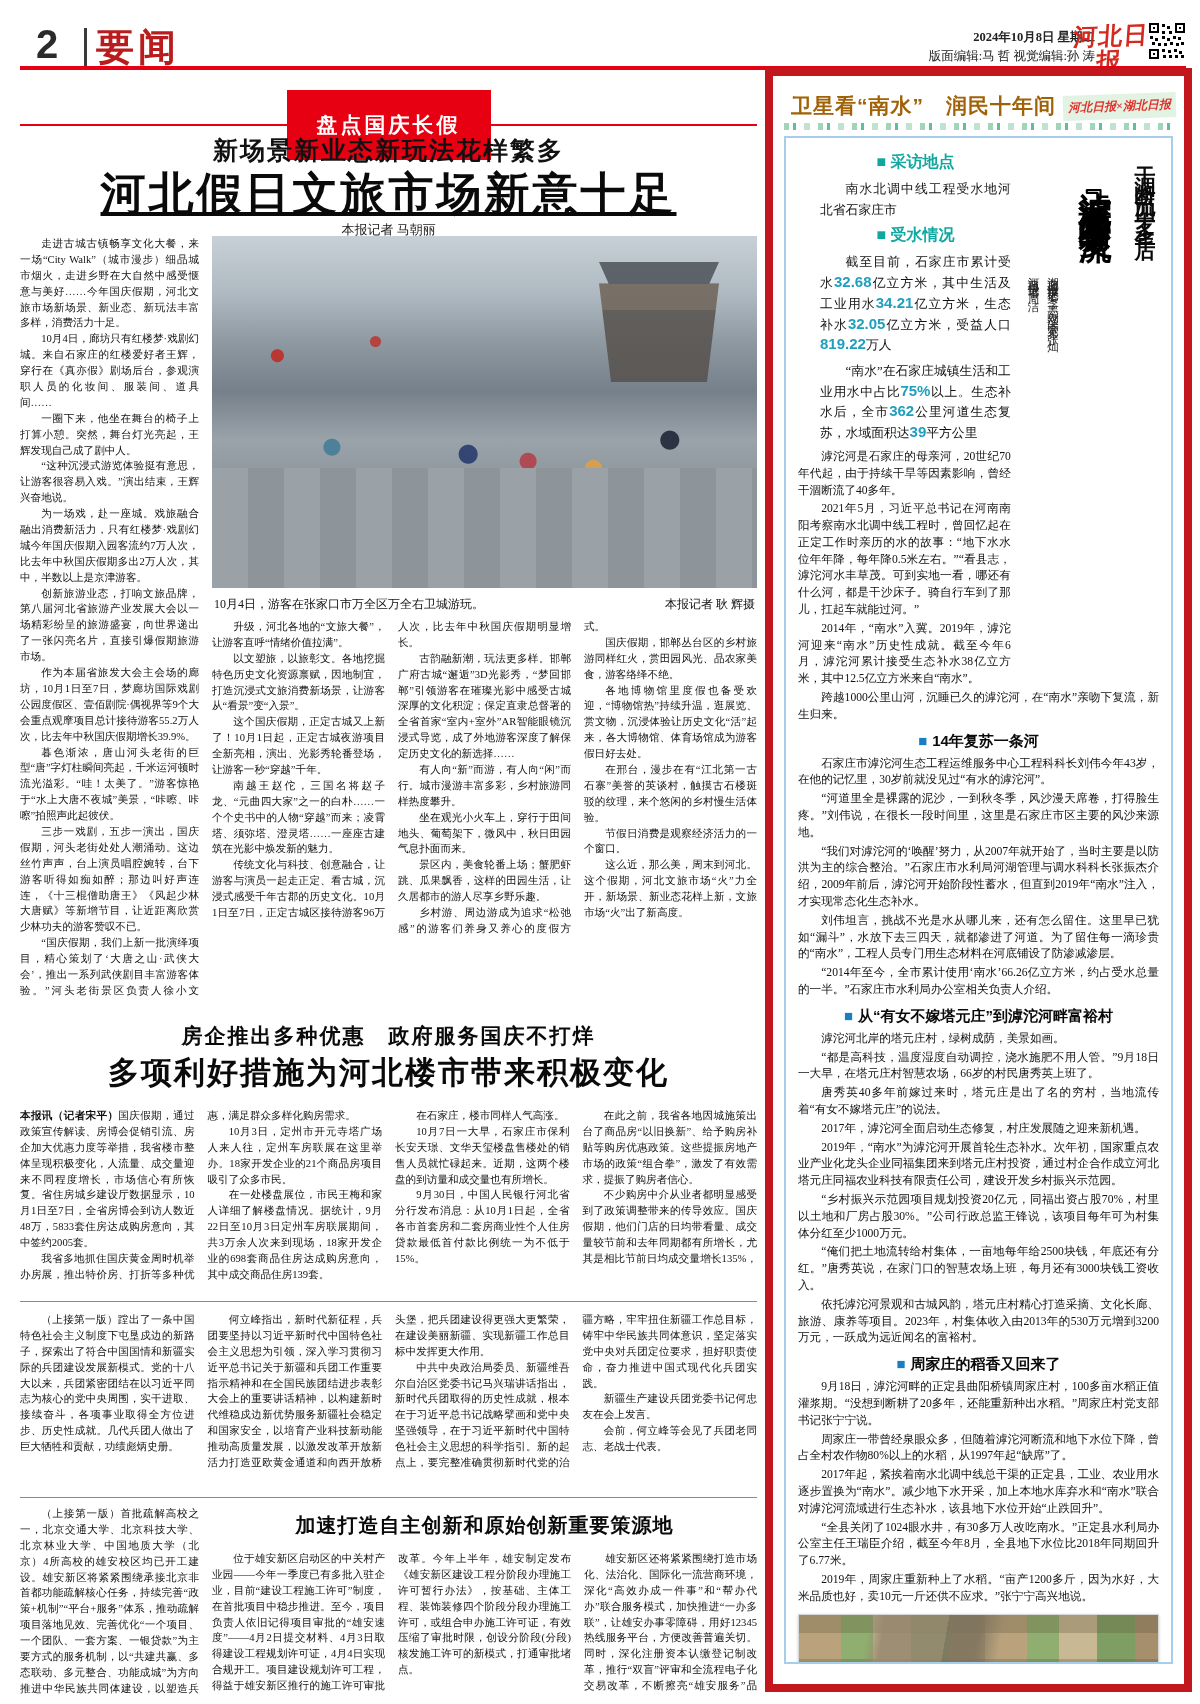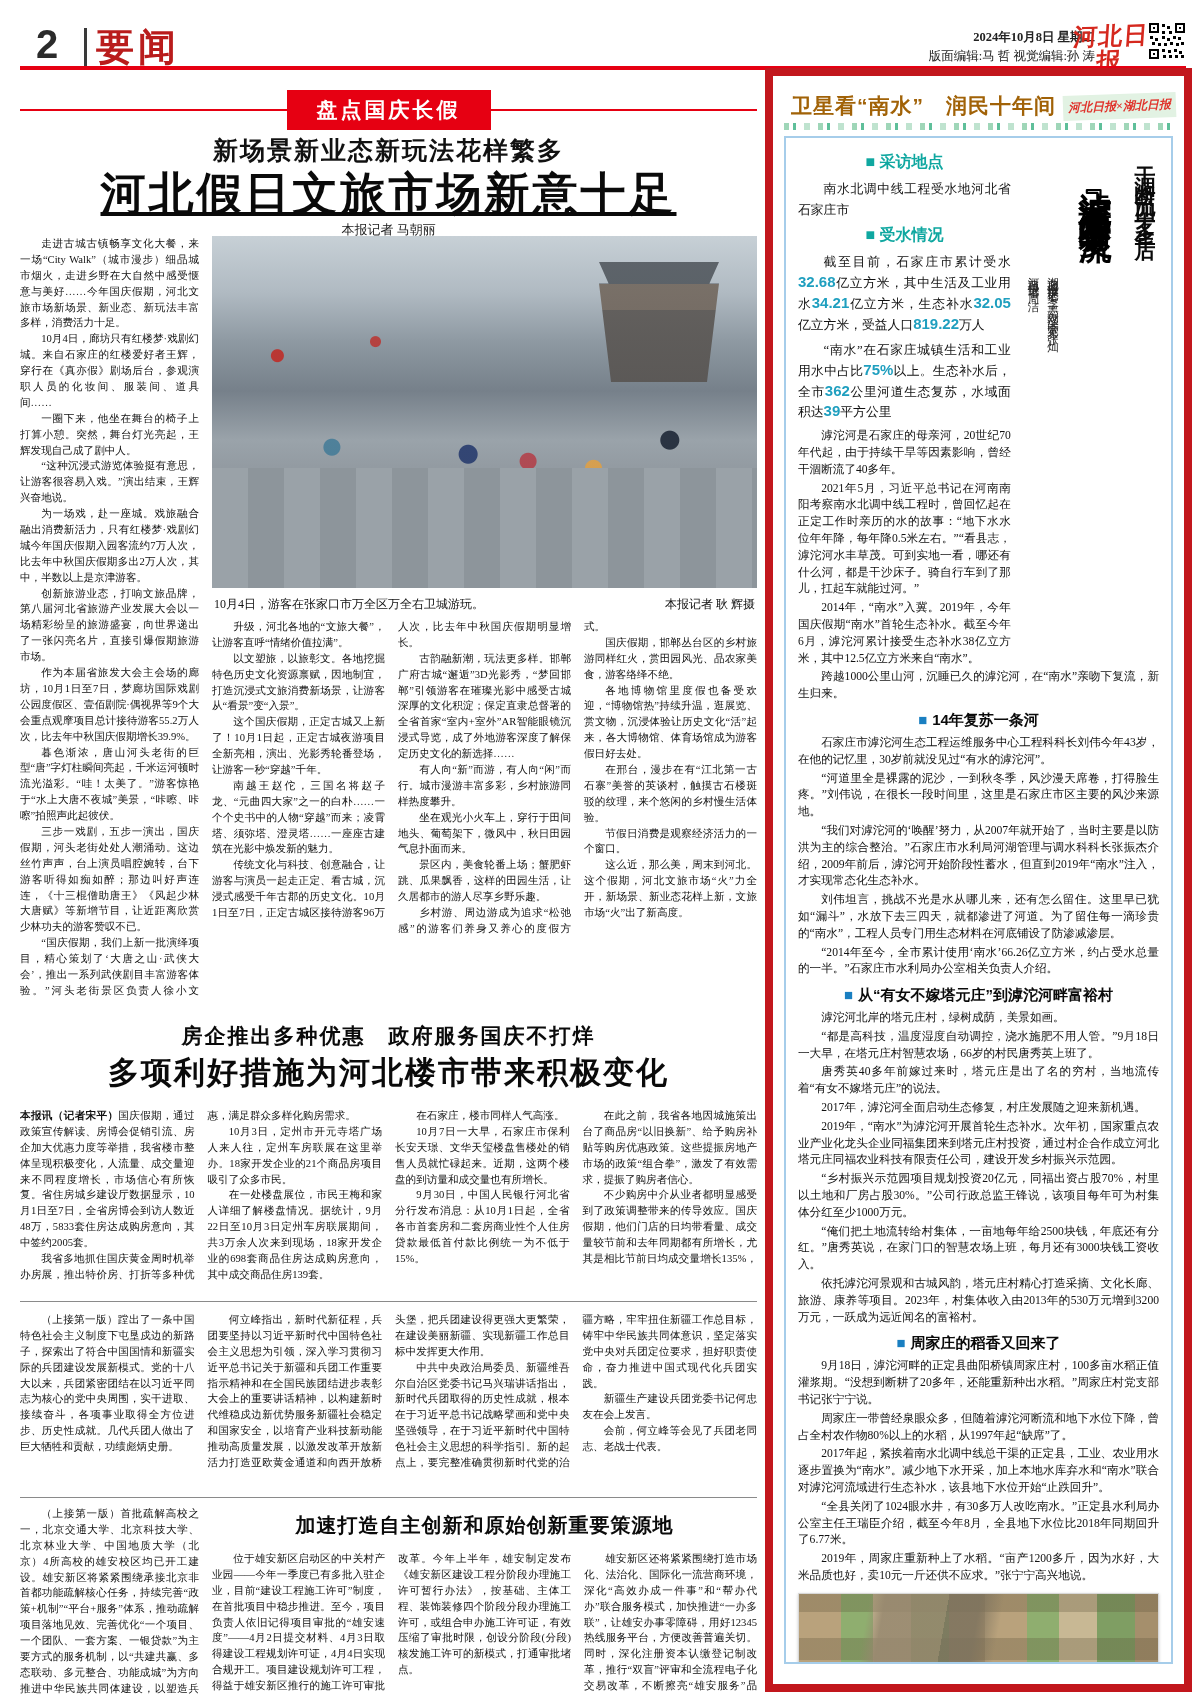--- a/index.html
+++ b/index.html
@@ -12,21 +12,21 @@
   .h-section { position:absolute; left:96px; top:22px; font:bold 38px "Liberation Sans",sans-serif; color:#b91c1c; letter-spacing:4px; }
   .h-right { position:absolute; left:860px; top:28px; width:235px; text-align:right; font:12.5px "Liberation Serif",serif; color:#222; line-height:1.55; }
   .h-right .date { font-weight:bold; }
   .masthead { position:absolute; left:1064px; top:24px; width:92px; font:bold 24px "Liberation Serif",serif; color:#d5281e; transform:skewX(-6deg) rotate(-2deg); letter-spacing:1px; line-height:1.05; text-align:center; }
   .qr { position:absolute; left:1148px; top:22px; width:38px; height:38px; }
   .main-rule { position:absolute; left:20px; top:66px; width:1166px; height:4px; background:#e60012; }
 
   
   .tag-row { position:absolute; left:20px; top:90px; width:737px; display:flex; align-items:center; }
   .tag-line { flex:1; height:2px; background:#e60012; }
-  .tag-box { background:#e60012; color:#fff; font:bold 21px "Liberation Sans",sans-serif; padding:6px 30px; letter-spacing:3px; }
+  .tag-box { background:#e60012; color:#fff; font:bold 21px "Liberation Sans",sans-serif; padding:21px 30px; letter-spacing:3px; }
   .a1-kicker { position:absolute; left:20px; top:134px; width:737px; text-align:center; font:bold 25px "Liberation Sans",sans-serif; color:#111; letter-spacing:2px; }
   .a1-title  { position:absolute; left:20px; top:164px; width:737px; text-align:center; font:bold 45px "Liberation Sans",sans-serif; color:#0a0a0a; letter-spacing:3px;text-decoration:underline; }
   .a1-byline { position:absolute; left:20px; top:221px; width:737px; text-align:center; font:13px "Liberation Serif",serif; color:#222; }
   .a1-content { position:absolute; left:20px; top:236px; width:737px; display:flex; gap:13px; }
   .news-text { font:10.6px/1.5 "Liberation Serif",serif; color:#111; text-align:justify; }
   .news-text p { margin:0; text-indent:2em; }
   .a1c1 { width:179px; height:764px; overflow:hidden; }
   .a1r { width:545px; }
   .photo-street { width:545px; height:352px; overflow:hidden; position:relative;
     background:
@@ -71,21 +71,21 @@
   .skyline { position:absolute; left:0; bottom:-4px; width:100%; height:7px;
     background:repeating-linear-gradient(90deg,#9fd6b8 0 5px,transparent 5px 9px,#5fbf9a 9px 12px,transparent 12px 20px,#bfe3cf 20px 26px,transparent 26px 34px); }
   .panel-box { border:2px solid #a6cdea; margin-top:10px; height:1528px; padding:12px 12px 10px; overflow:hidden; }
 
   .v-block { float:right; writing-mode:vertical-rl; height:502px; margin:0 0 10px 12px; }
   .v-kicker { font:bold 21px "Liberation Sans",sans-serif; letter-spacing:9px; padding-left:6px; color:#0a0a0a; }
   .v-title { font:bold 33px "Liberation Serif",serif; letter-spacing:3px; padding-top:16px; margin:0 8px 0 10px; color:#000; }
   .v-byline { font:11.5px "Liberation Serif",serif; letter-spacing:2px; padding-top:118px; line-height:1.7; color:#222; }
   .v-byline span { display:block; }
 
-  .info { text-align:justify; }
+  .info { text-align:justify;margin-left:22px; }
   .info-h { text-align:center; font:bold 16px "Liberation Sans",sans-serif; color:#0fa7a0; margin:2px 0 6px; }
   .info p { font:12.8px/1.62 "Liberation Serif",serif; color:#111; margin:0 0 5px; text-indent:2em; }
   .num { font:bold 15px "Liberation Sans",sans-serif; color:#1f9fbf; }
 
   .panel-body { font:11.6px/1.45 "Liberation Serif",serif; color:#111; text-align:justify; margin-top:4px; }
   .panel-body p { margin:0 0 2px; text-indent:2em; }
   .sec-h { text-align:center; font:bold 15px "Liberation Sans",sans-serif; color:#0a0a0a; margin:8px 0 5px; }
   .sq { color:#1a7fc1; margin-right:5px; }
 
   .sat { width:100%; border:1px solid #d8d8d8; box-shadow:0 1px 3px rgba(0,0,0,.2); overflow:hidden; }
@@ -259,21 +259,21 @@
         <div class="info-h">■ 采访地点</div>
         <p>南水北调中线工程受水地河北省石家庄市</p>
         <div class="info-h">■ 受水情况</div>
         <p>截至目前，石家庄市累计受水<span class="num">32.68</span>亿立方米，其中生活及工业用水<span class="num">34.21</span>亿立方米，生态补水<span class="num">32.05</span>亿立方米，受益人口<span class="num">819.22</span>万人</p>
         <p>“南水”在石家庄城镇生活和工业用水中占比<span class="num">75%</span>以上。生态补水后，全市<span class="num">362</span>公里河道生态复苏，水域面积达<span class="num">39</span>平方公里</p>
       </div>
 
       <div class="panel-body">
           <p>滹沱河是石家庄的母亲河，20世纪70年代起，由于持续干旱等因素影响，曾经干涸断流了40多年。</p>
           <p>2021年5月，习近平总书记在河南南阳考察南水北调中线工程时，曾回忆起在正定工作时亲历的水的故事：“地下水水位年年降，每年降0.5米左右。”“看县志，滹沱河水丰草茂。可到实地一看，哪还有什么河，都是干沙床子。骑自行车到了那儿，扛起车就能过河。”</p>
-          <p>2014年，“南水”入冀。2019年，今年国庆假期“南水”首轮生态补水。截至今年6月，滹沱河累计接受生态补水38亿立方米，其中12.5亿立方米来自“南水”。</p>
+          <p>2014年，“南水”入冀。2019年，滹沱河迎来“南水”历史性成就。截至今年6月，滹沱河累计接受生态补水38亿立方米，其中12.5亿立方米来自“南水”。</p>
           <p>跨越1000公里山河，沉睡已久的滹沱河，在“南水”亲吻下复流，新生归来。</p>
           <h4 class="sec-h"><span class="sq">■</span>14年复苏一条河</h4>
           <p>石家庄市滹沱河生态工程运维服务中心工程科科长刘伟今年43岁，在他的记忆里，30岁前就没见过“有水的滹沱河”。</p>
           <p>“河道里全是裸露的泥沙，一到秋冬季，风沙漫天席卷，打得脸生疼。”刘伟说，在很长一段时间里，这里是石家庄市区主要的风沙来源地。</p>
           <p>“我们对滹沱河的‘唤醒’努力，从2007年就开始了，当时主要是以防洪为主的综合整治。”石家庄市水利局河湖管理与调水科科长张振杰介绍，2009年前后，滹沱河开始阶段性蓄水，但直到2019年“南水”注入，才实现常态化生态补水。</p>
           <p>刘伟坦言，挑战不光是水从哪儿来，还有怎么留住。这里早已犹如“漏斗”，水放下去三四天，就都渗进了河道。为了留住每一滴珍贵的“南水”，工程人员专门用生态材料在河底铺设了防渗减渗层。</p>
           <p>“2014年至今，全市累计使用‘南水’66.26亿立方米，约占受水总量的一半。”石家庄市水利局办公室相关负责人介绍。</p>
           <h4 class="sec-h"><span class="sq">■</span>从“有女不嫁塔元庄”到滹沱河畔富裕村</h4>
           <p>滹沱河北岸的塔元庄村，绿树成荫，美景如画。</p>
           <p>“都是高科技，温度湿度自动调控，浇水施肥不用人管。”9月18日一大早，在塔元庄村智慧农场，66岁的村民唐秀英上班了。</p>

